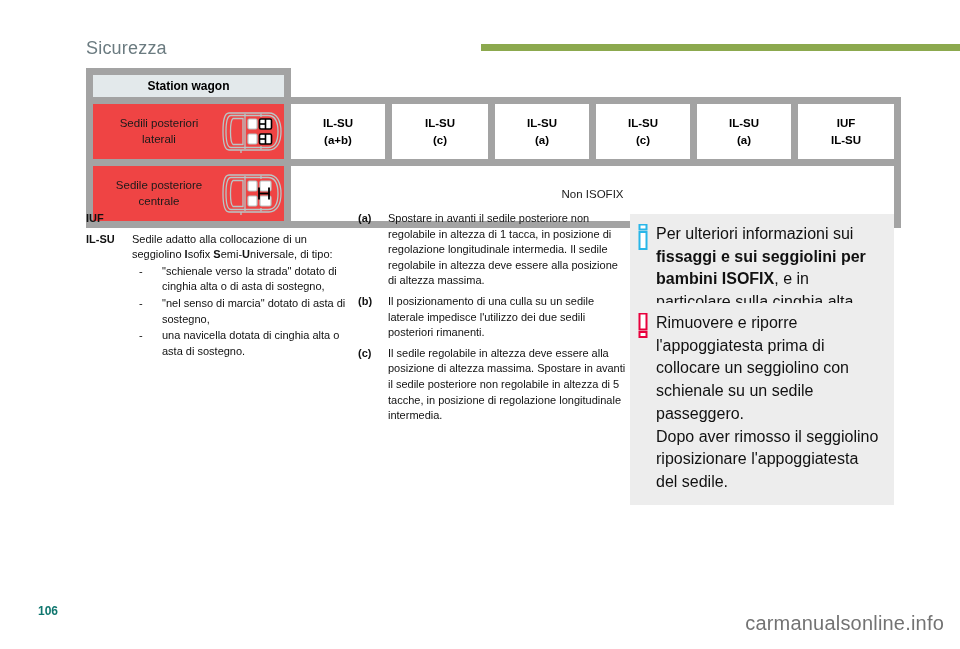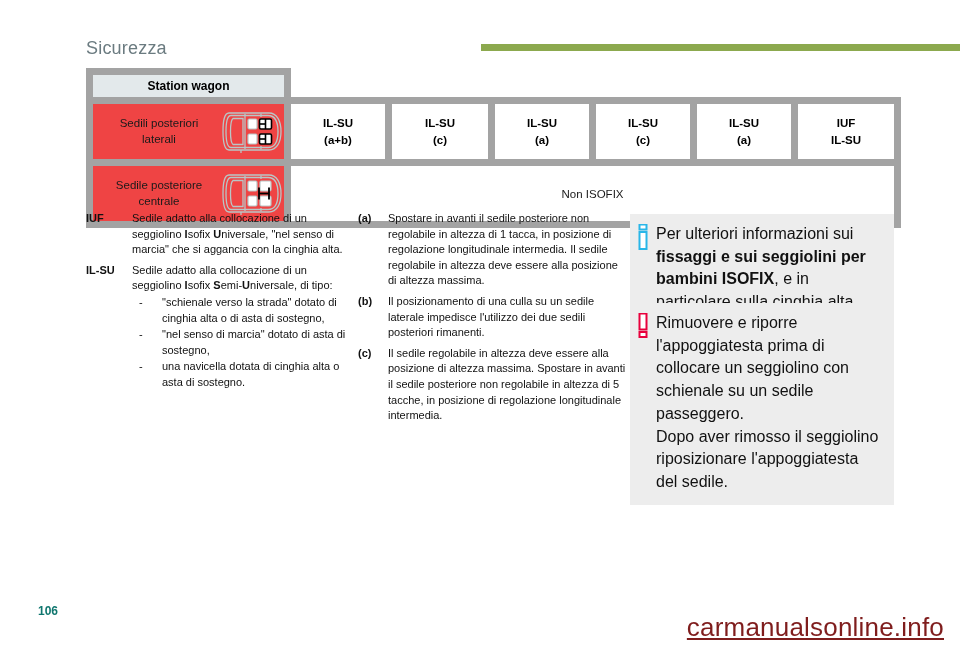--- a/index.html
+++ b/index.html
@@ -174,24 +174,23 @@
     left: 38px;
     top: 604px;
     font-size: 12px;
     font-weight: bold;
     color: #0f766e;
   }
   .site-watermark {
     position: absolute;
     right: 16px;
     top: 612px;
-    font-size: 26px;
-    color: #7f1d1d;
+    font-size: 20px;
+    color: #737373;
     letter-spacing: .2px;
-    text-decoration: underline;
   }
 </style>
 </head>
 <body>
 
 <div class="section-title">Sicurezza</div>
 <div class="header-rule" style="background: rgb(140, 169, 78);"></div>
 
 <table class="isofix-table">
   <colgroup>
@@ -302,23 +301,20 @@
       </td>
       <td class="non-isofix-cell" colspan="6">Non ISOFIX</td>
     </tr>
   </tbody>
 </table>
 
 <div class="legend-col-left">
 
   <div class="def-row">
     <div class="def-key">IUF</div>
-    <div class="def-body">
-      Sedile adatto alla collocazione di un seggiolino <b>I</b>sofix <b>U</b>niversale, "nel senso di marcia" che si aggancia con la cinghia alta.
-    </div>
   </div>
 
   <div class="def-row">
     <div class="def-key">IL-SU</div>
     <div class="def-body">
       Sedile adatto alla collocazione di un seggiolino <b>I</b>sofix <b>S</b>emi-<b>U</b>niversale, di tipo:
       <ul class="dash-list">
         <li class="dash-item">
           <span class="dash-mark">-</span>
           <span class="dash-text">"schienale verso la strada" dotato di cinghia alta o di asta di sostegno,</span>

